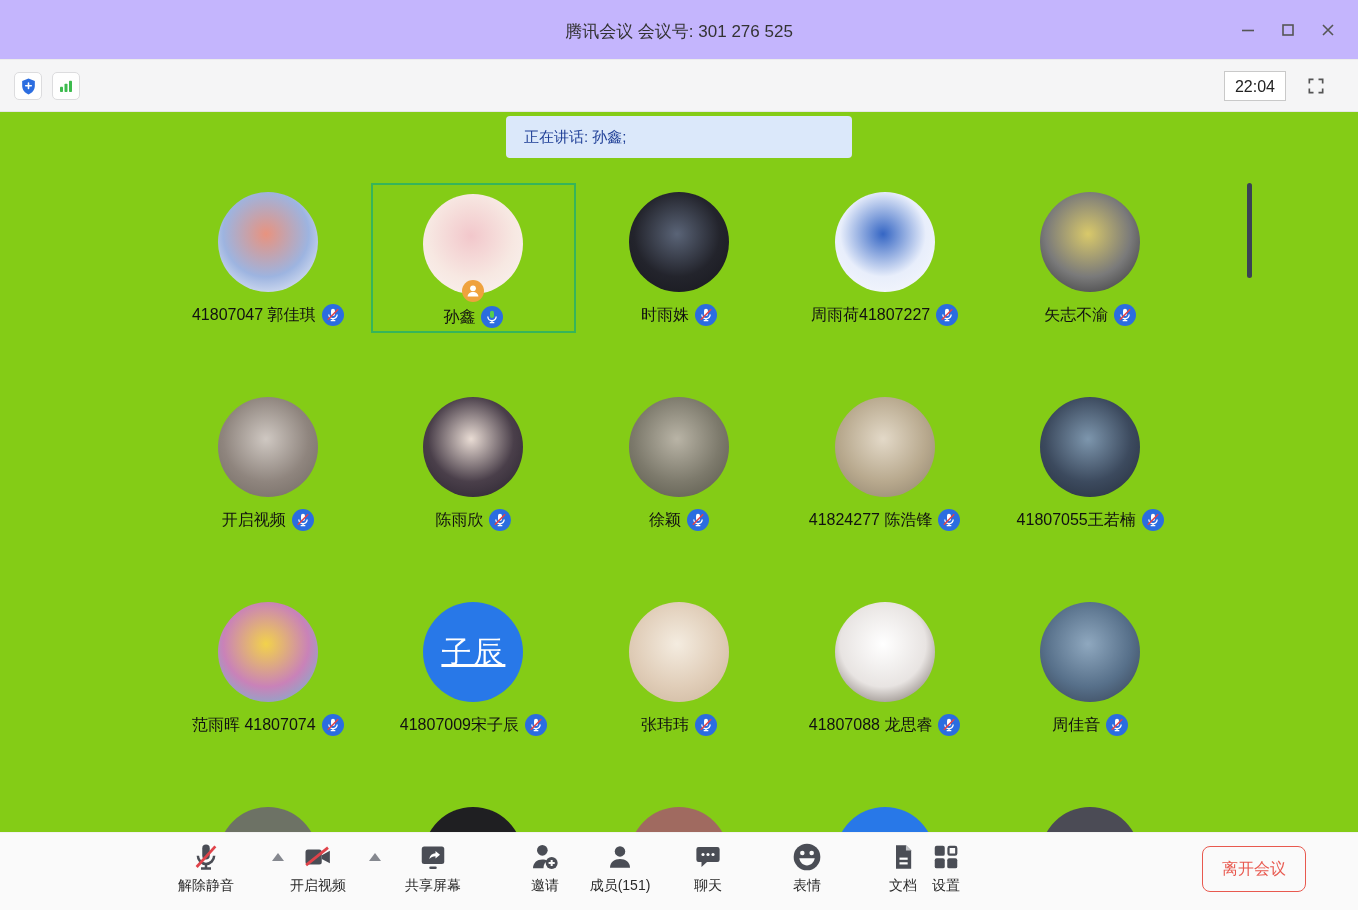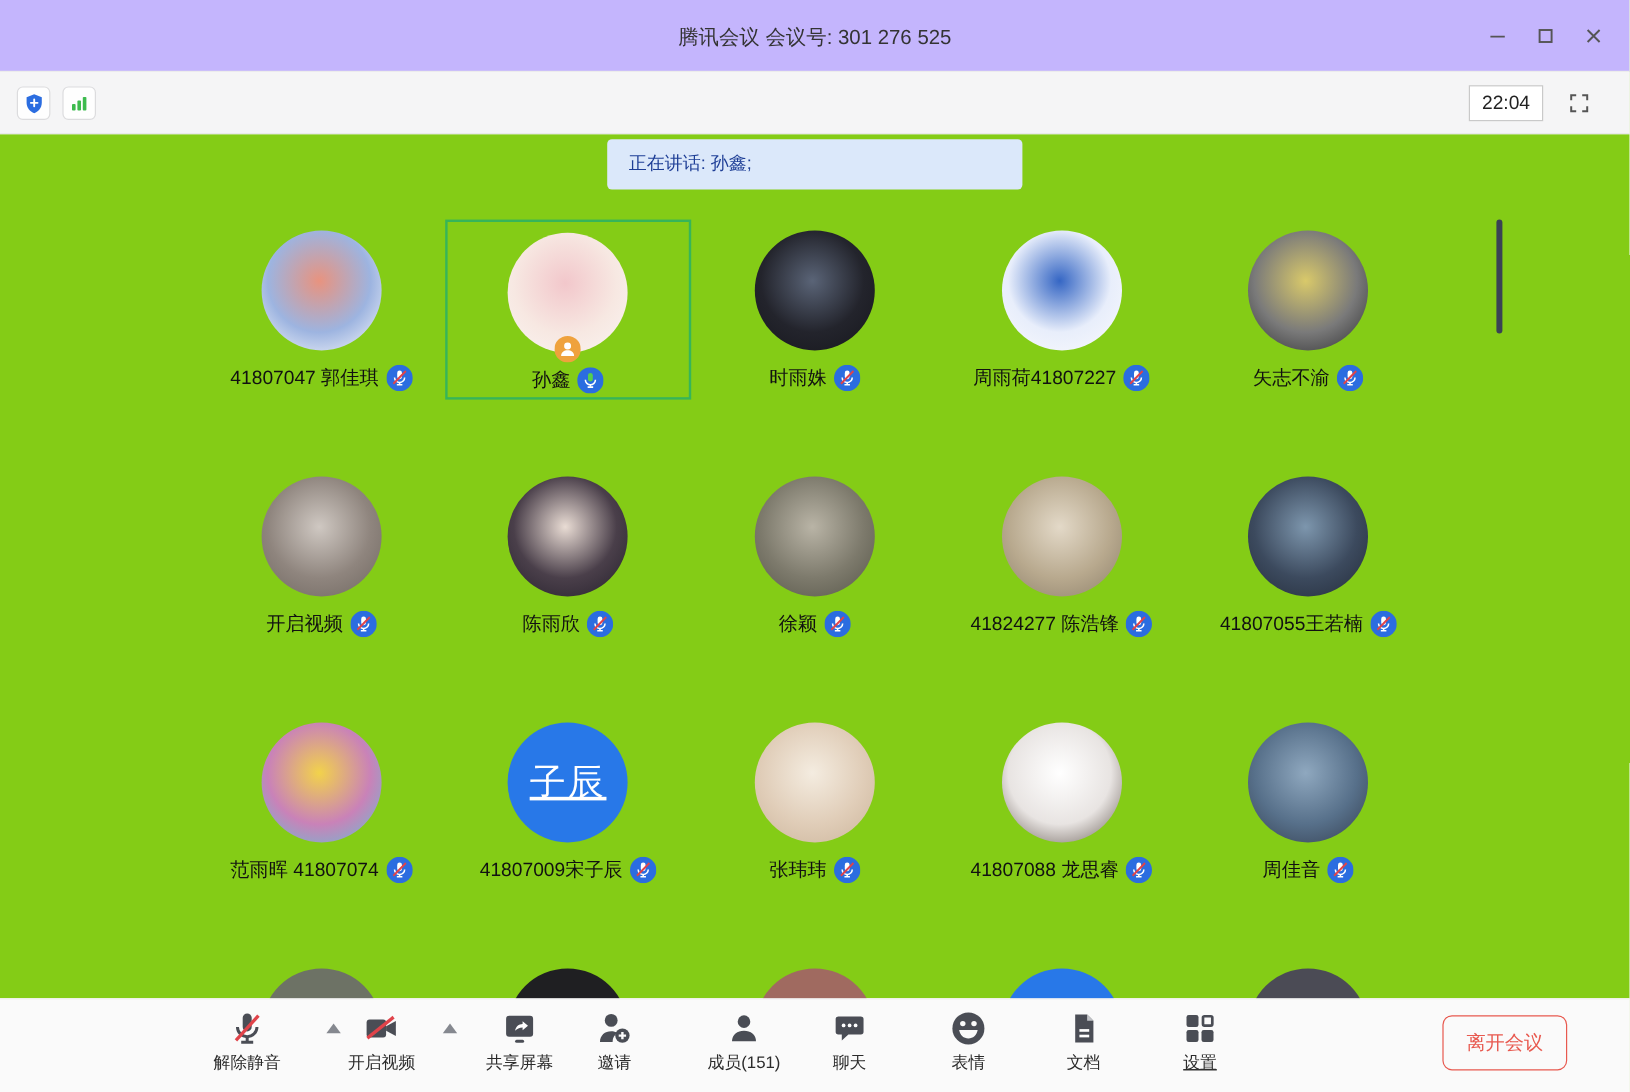--- a/index.html
+++ b/index.html
@@ -39,22 +39,22 @@
   .micbadge { width:22px; height:22px; flex-shrink:0; }
   .hostbadge { position:absolute; top:95px; left:50%; transform:translateX(-50%); width:22px; height:22px; z-index:2; }
   .scrollthumb { position:absolute; left:1247px; top:71px; width:5px; height:95px;
     background:#3a4254; border-radius:3px; }
 
   
   .footer { position:absolute; left:0; bottom:0; width:1358px; height:78px; background:#fafafa; border-top:1px solid #f2f2f2; }
   .fitem { position:absolute; top:8px; width:84px; display:flex; flex-direction:column; align-items:center; cursor:default; }
   .fitem .ficon { width:32px; height:32px; display:flex; align-items:center; justify-content:center; }
   .fitem .flabel { margin-top:4px; font-size:14px; color:#2b2b2b; white-space:nowrap; }
-  .ti-0{left:164px;} .ti-1{left:276px;} .ti-2{left:391px;} .ti-3{left:470px;align-items:center;} .ti-4{left:578px;}
-  .ti-5{left:666px;} .ti-6{left:765px;} .ti-7{left:861px;} .ti-8{left:958px;text-decoration:underline;}
+  .ti-0{left:164px;} .ti-1{left:276px;} .ti-2{left:391px;} .ti-3{left:503px;align-items:center;} .ti-4{left:578px;}
+  .ti-5{left:666px;} .ti-6{left:765px;} .ti-7{left:861px;} .ti-8{left:904px;}
   .uparrow { position:absolute; top:20px; width:0; height:0; border-left:6px solid transparent;
     border-right:6px solid transparent; border-bottom:8px solid #85888f; }
   .ua-0{left:272px;} .ua-1{left:369px;}
   .leavebtn { position:absolute; right:52px; top:13px; width:104px; height:46px; background:transparent;
     border:1.5px solid #e8594f; border-radius:8px; color:#e8594f; font-size:16px;
     font-family:inherit; display:flex; align-items:center; justify-content:center; }
 </style>
 </head>
 <body>
 

